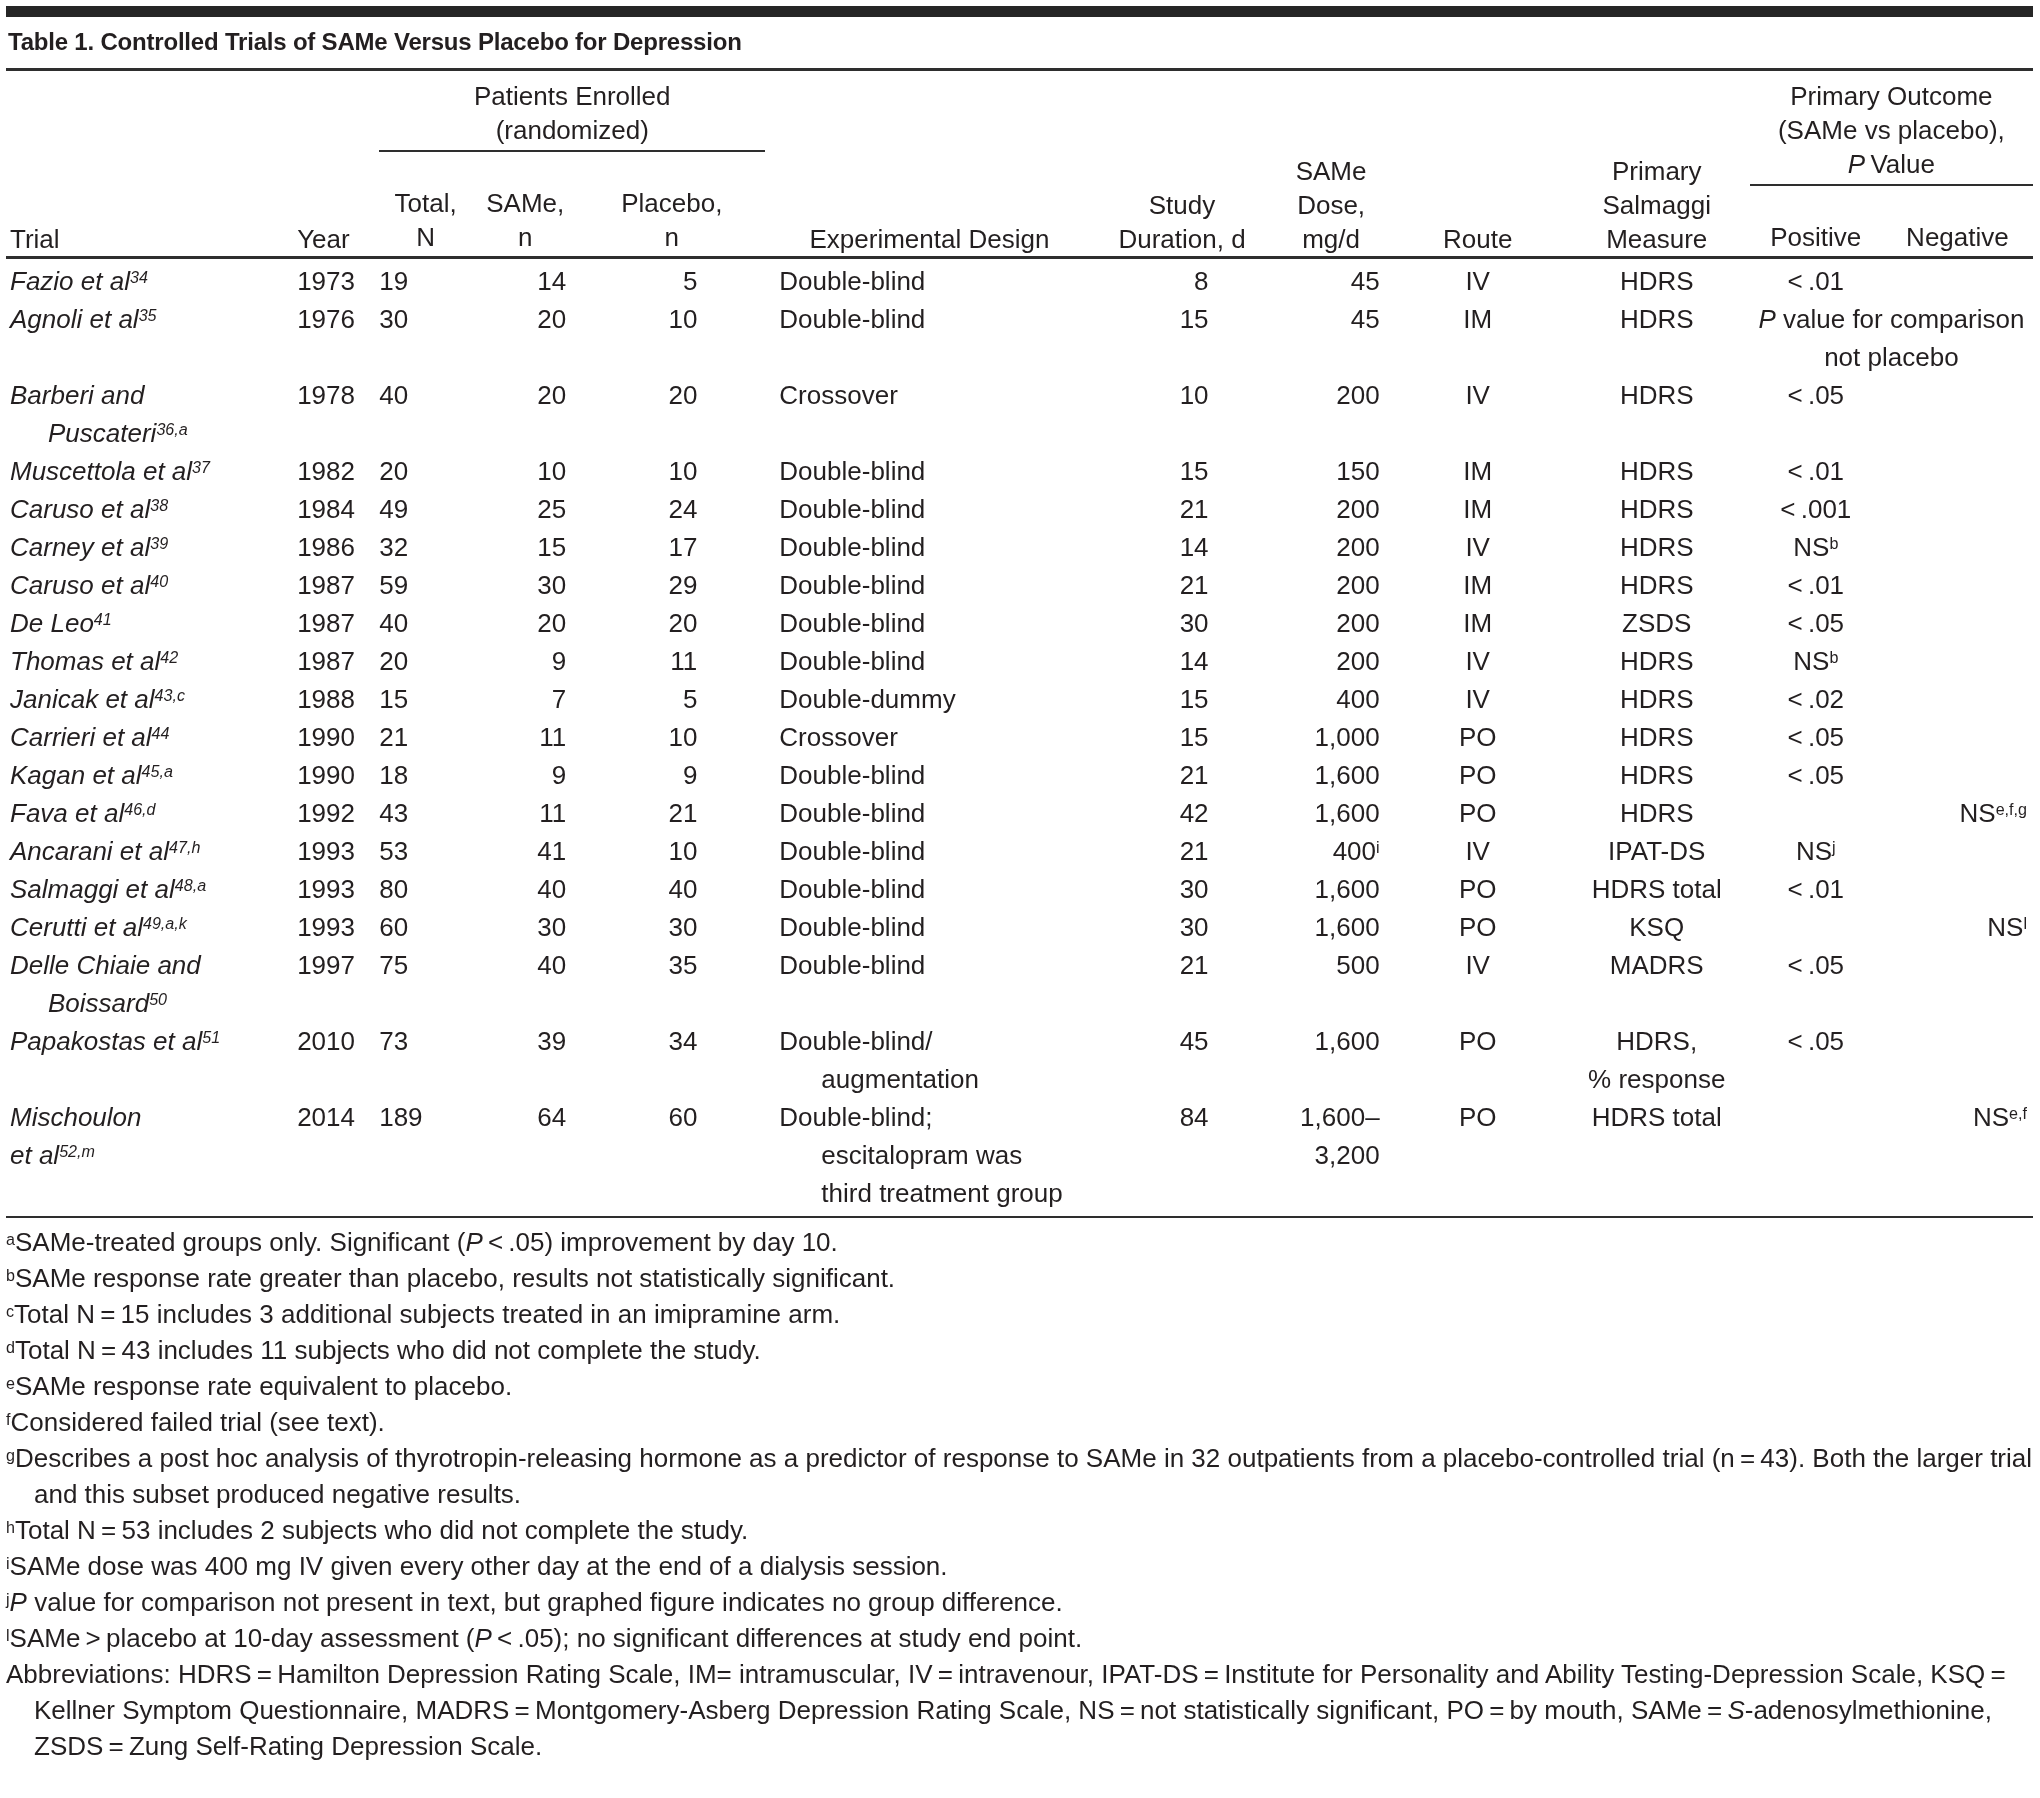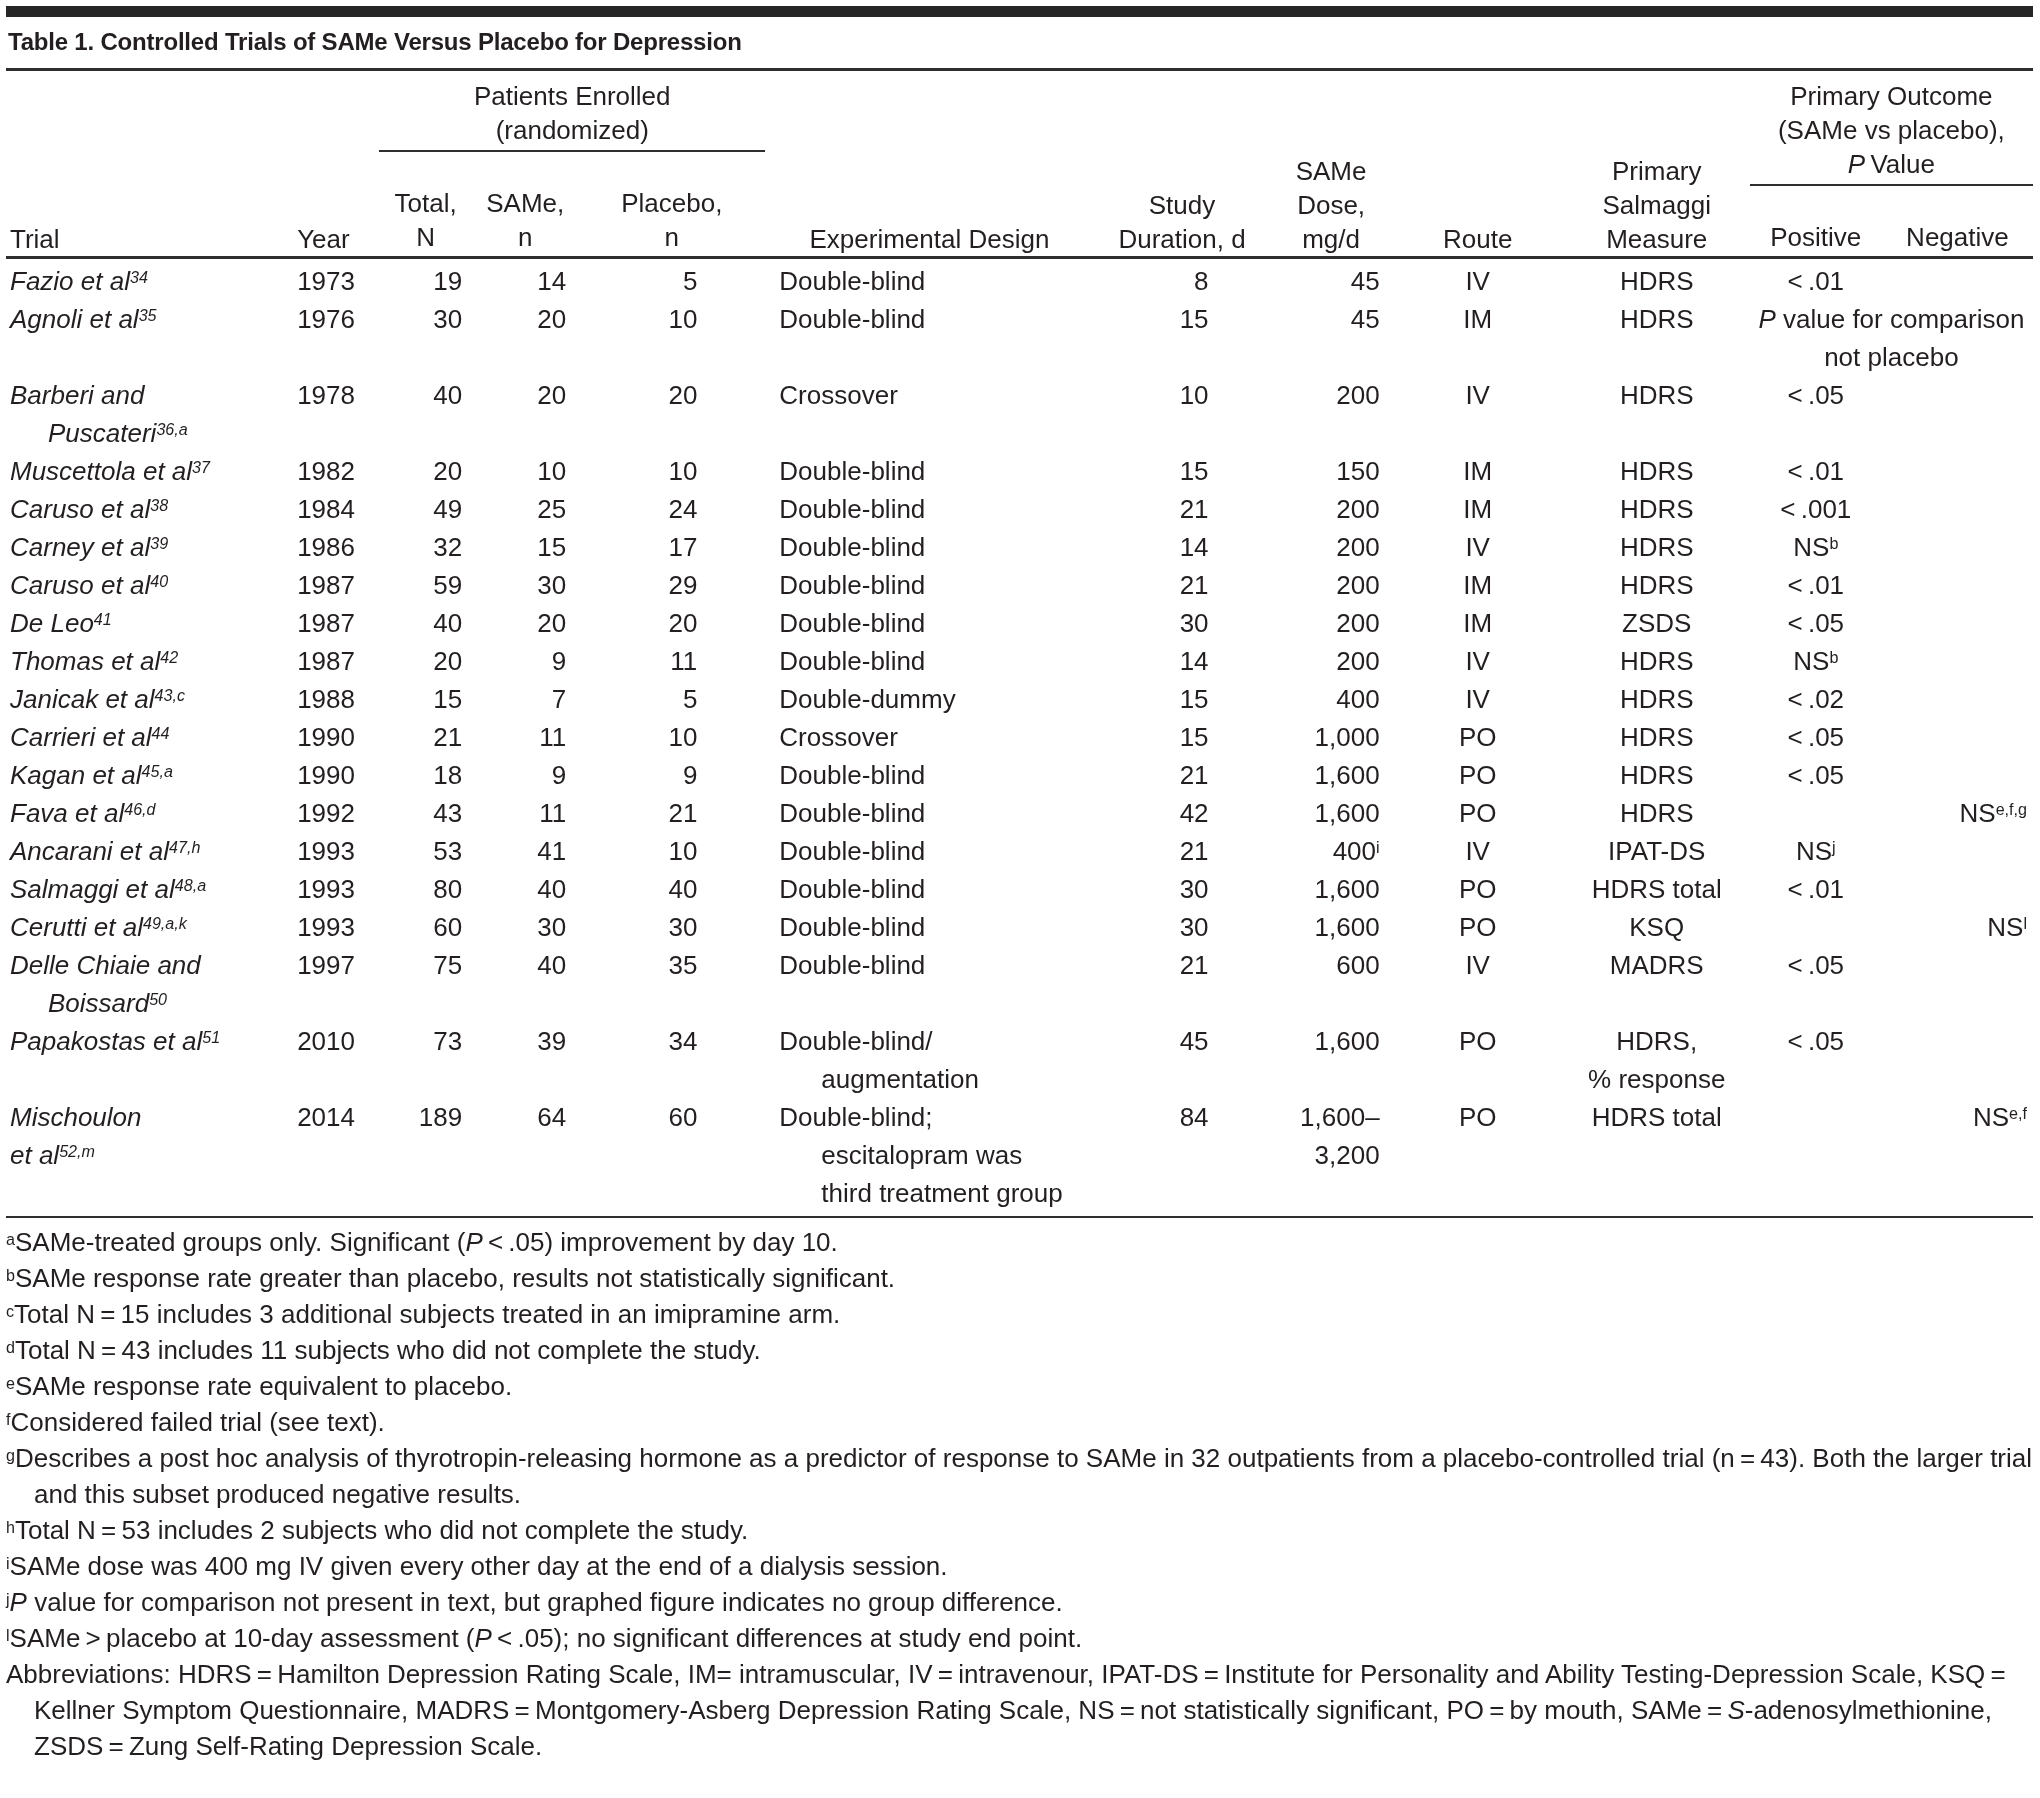--- a/index.html
+++ b/index.html
@@ -34,21 +34,21 @@
   thead tr.h2 th{padding-bottom:2px;}
 
   tbody{border-bottom:2.5px solid var(--rule);}
   td{padding:0;vertical-align:top;line-height:38px;white-space:nowrap;}
   tbody tr:first-child td{padding-top:3px;}
   tbody tr:last-child td{padding-bottom:4px;}
   .ln{white-space:nowrap;}
   td.c-trial{text-align:left;padding-left:4px;font-style:italic;}
   td.c-trial .ln.ind{padding-left:38px;}
   td.c-year{text-align:left;}
-  td.c-total{text-align:right;padding-right:10px;}
+  td.c-total{padding-right:10px;}
   td.c-same{text-align:right;padding-right:12px;}
   td.c-placebo{text-align:right;padding-right:68px;}
   td.c-design{text-align:left;}
   td.c-design .ln{padding-left:14px;}
   td.c-design .ln.ind{padding-left:56px;}
   td.c-duration{text-align:right;padding-right:62px;}
   td.c-dose{text-align:right;padding-right:12px;}
   td.c-route{text-align:center;}
   td.c-measure{text-align:center;}
   td.c-positive{text-align:center;}
@@ -501,21 +501,21 @@
           </td>
       <td class="c-year">1997</td>
       <td class="c-total">75</td>
       <td class="c-same">40</td>
       <td class="c-placebo">35</td>
       <td class="c-design">
             <div class="ln">Double-blind</div>
           </td>
       <td class="c-duration">21</td>
       <td class="c-dose">
-            <div class="ln">600</div>
+            <div class="ln">500</div>
           </td>
       <td class="c-route">IV</td>
       <td class="c-measure">
             <div class="ln">MADRS</div>
           </td>
       <td class="c-positive">&lt; .05</td>
       <td class="c-negative"></td>
     </tr>
         <tr>
       <td class="c-trial">

